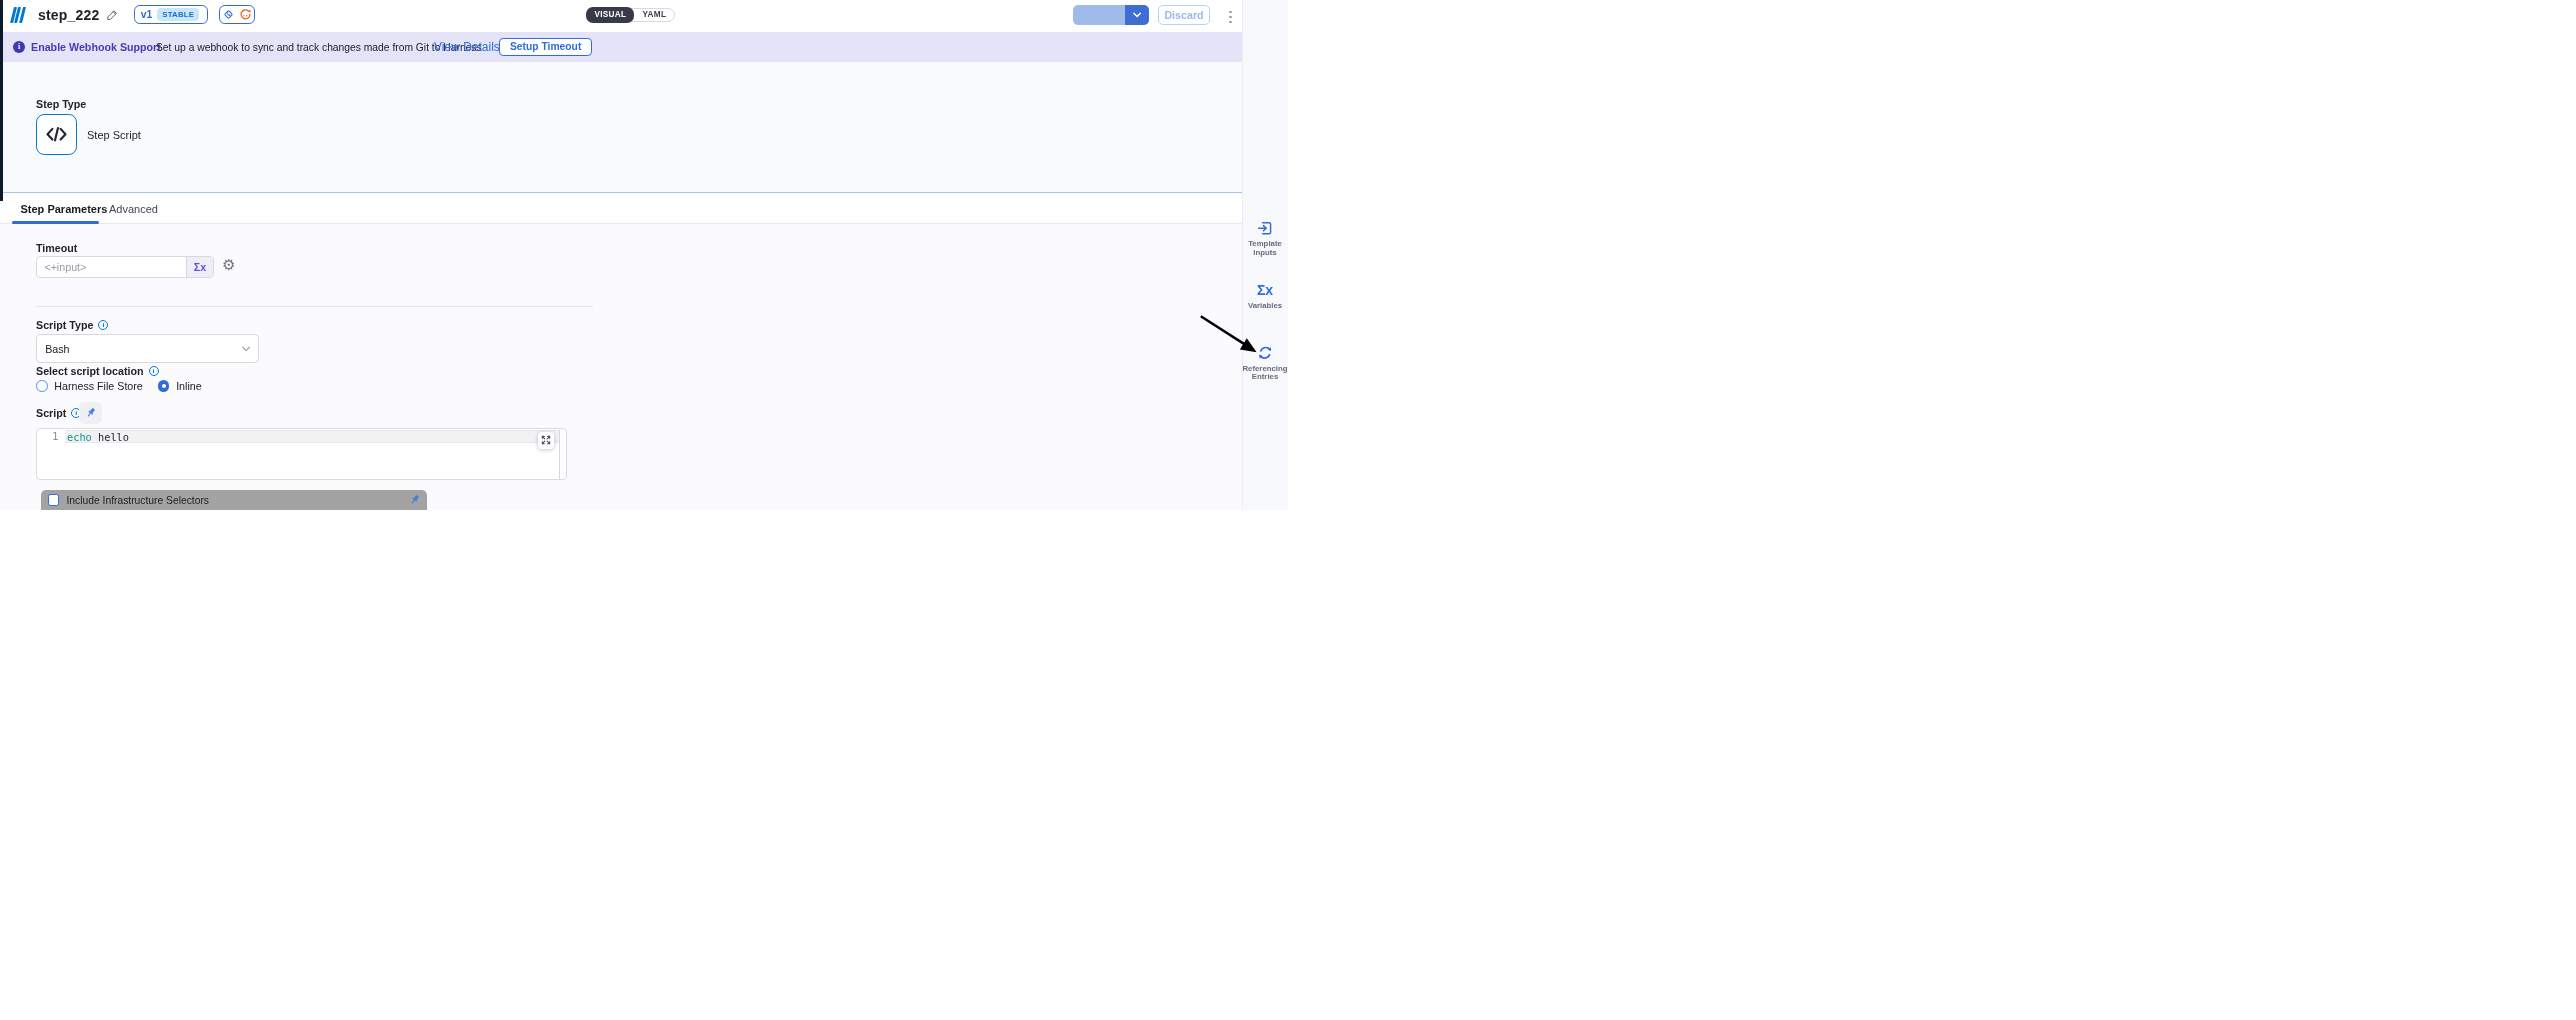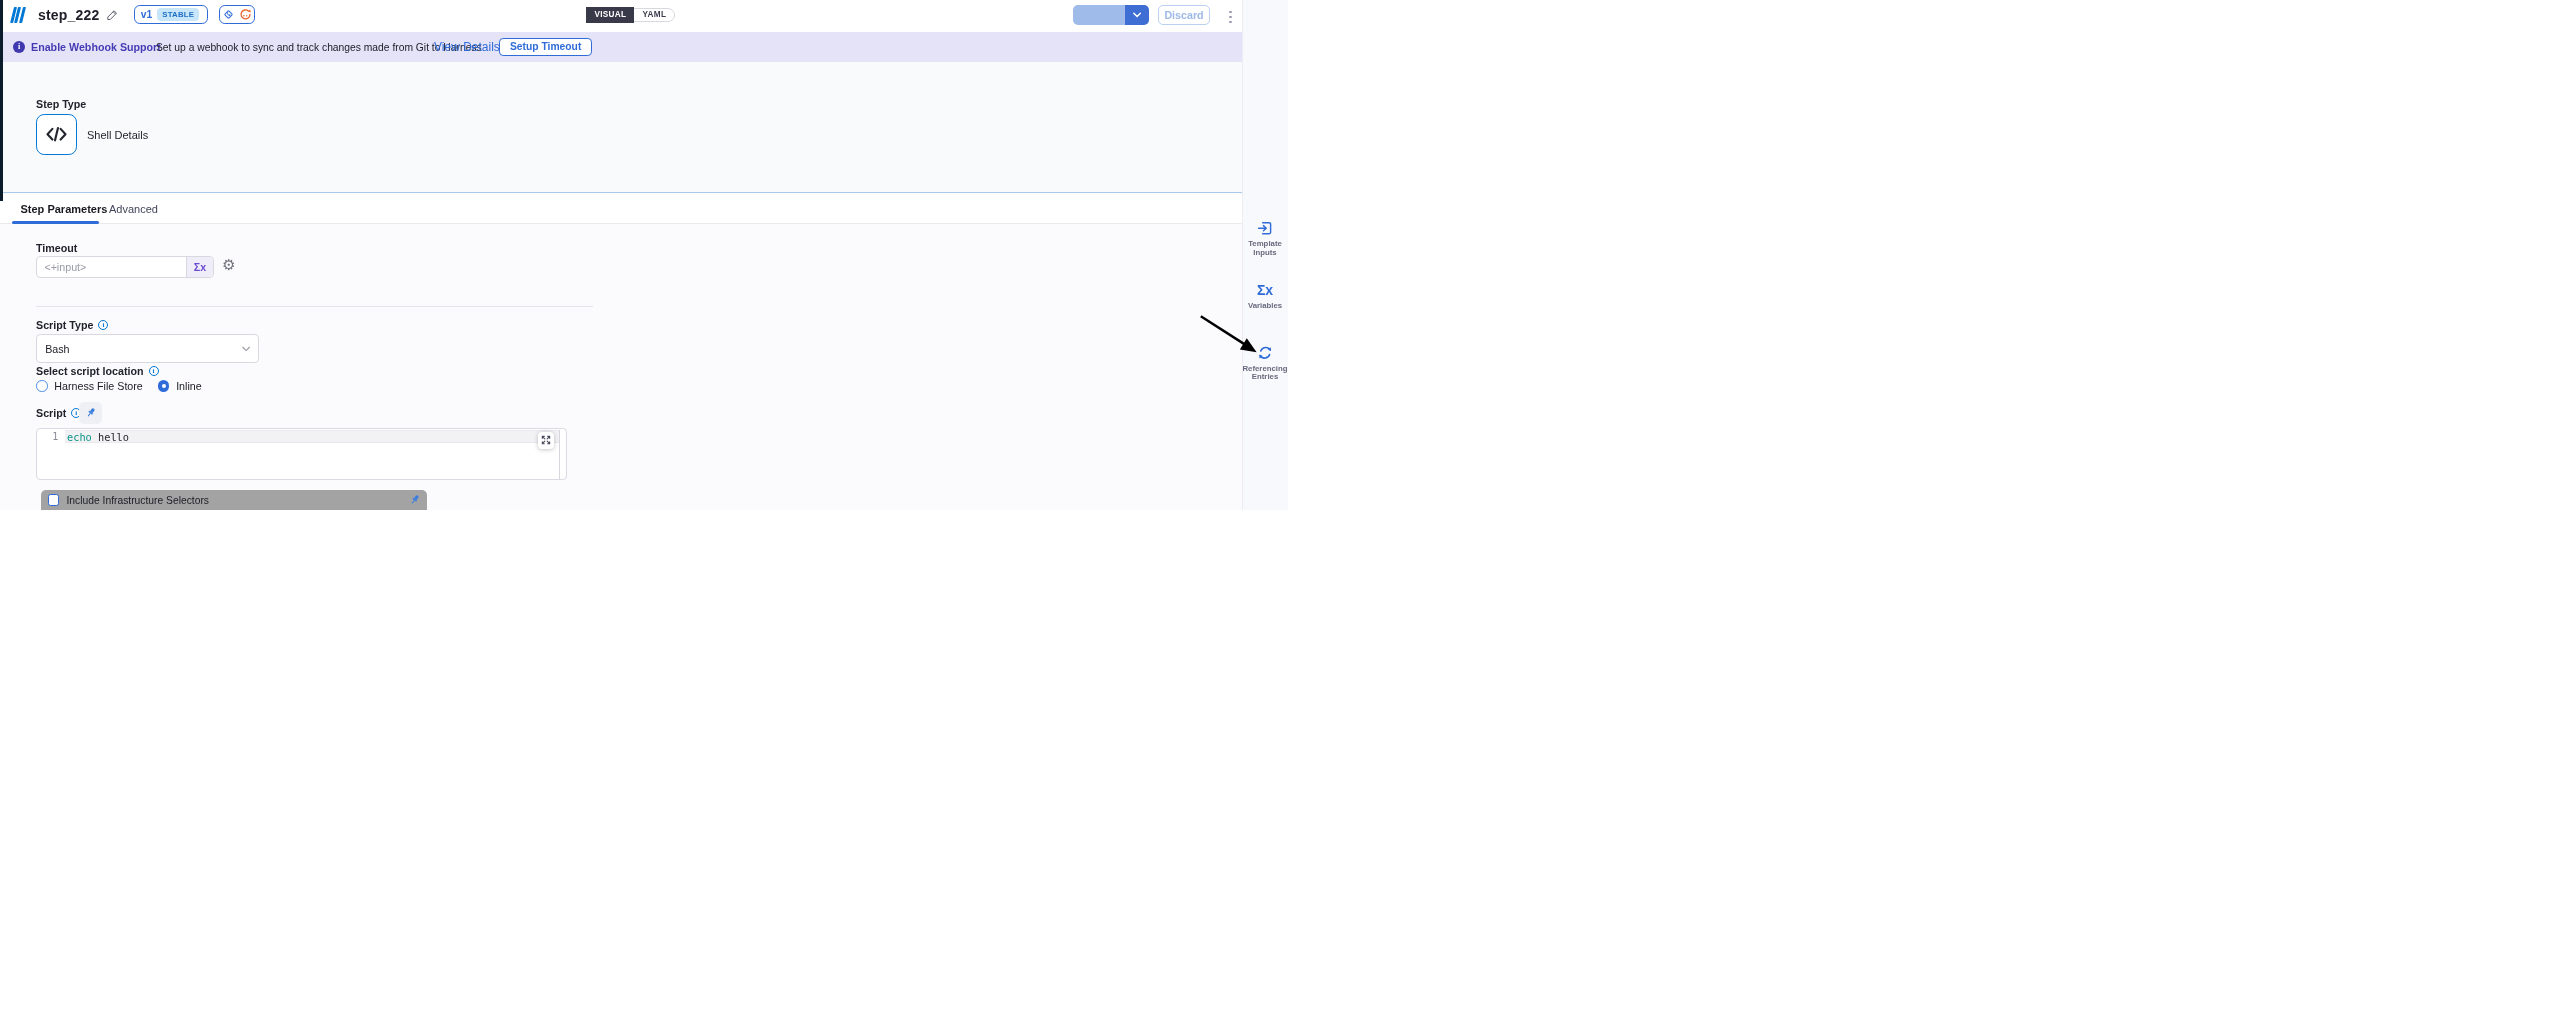--- a/index.html
+++ b/index.html
@@ -14,21 +14,21 @@
   .logo i { display:block; width:2.9px; height:16.4px; background:#0278d5; transform:skewX(-14deg); border-radius:0.8px; }
   .title { left:38px; top:7.4px; font-size:14px; font-weight:800; color:#1d1e27; letter-spacing:0.2px; }
   .pencil { left:106px; top:9px; }
   .chip { left:134px; top:5px; width:74px; height:19px; border:0.8px solid #2f6cd8; border-radius:5.8px; background:#fff;
           display:flex; align-items:center; padding:0 5.8px; gap:5px; cursor:pointer; }
   .chip .v { color:#2f6cd8; font-size:10.3px; font-weight:600; }
   .chip .badge { background:#c7e6fa; color:#1e6fc4; font-size:7.8px; font-weight:700; padding:1.6px 5px; border-radius:4.1px; letter-spacing:0.2px; }
   .quick { left:219px; top:5px; width:36px; height:19px; border:0.8px solid #2f6cd8; border-radius:5.8px; background:#fff;
            display:flex; align-items:center; justify-content:center; gap:4.1px; }
   .toggle { left:586px; top:8.2px; height:14px; display:flex; align-items:center; border:0.8px solid #d8d8df; border-radius:7.4px; background:#fff; }
-  .toggle .seg { font-size:8.2px; font-weight:700; letter-spacing:0.3px; padding:0 8.2px; height:14px; line-height:14px; border-radius:0; cursor:pointer; }
+  .toggle .seg { font-size:8.2px; font-weight:700; letter-spacing:0.3px; padding:0 8.2px; height:14px; line-height:14px; border-radius:7px; cursor:pointer; }
   .toggle .on { background:#383a4a; color:#fff; margin:-0.8px 0 -0.8px -0.8px; height:15.6px; line-height:15.6px; }
   .toggle .off { color:#3b3d4e; }
   .savebtn { left:1073px; top:5px; width:76px; height:20px; border-radius:5px; overflow:hidden; display:flex; cursor:pointer; }
   .savebtn .main { width:51px; background:#9fbbe9; color:#fff; font-size:10.7px; font-weight:600; display:flex; align-items:center; justify-content:center; gap:4.1px; }
   .savebtn .dd { width:25px; background:#3e6dd3; display:flex; align-items:center; justify-content:center; border-left:0.8px solid rgba(255,255,255,.55); }
   .discard { left:1158px; top:5px; width:52px; height:20px; border:0.8px solid #bcd0f2; border-radius:5px; background:#fff;
              color:#9db9e8; font-size:10.7px; font-weight:600; display:flex; align-items:center; justify-content:center; cursor:pointer; }
   .kebab { left:1226px; top:9px; display:flex; flex-direction:column; gap:2.5px; padding:1.6px 3.3px; cursor:pointer; }
   .kebab i { width:2.6px; height:2.6px; border-radius:50%; background:#9a9ab0; }
 
@@ -167,21 +167,21 @@
 <div class="abs main"></div>
 <div class="abs steparea"></div>
 <div class="abs steplabel">Step Type</div>
 <div class="abs stepcard">
   <svg width="23" height="16.4" viewBox="0 0 28 20">
     <polyline points="9,3.5 3,10 9,16.5" fill="none" stroke="#23262e" stroke-width="2.6" stroke-linecap="round" stroke-linejoin="round"></polyline>
     <polyline points="19,3.5 25,10 19,16.5" fill="none" stroke="#23262e" stroke-width="2.6" stroke-linecap="round" stroke-linejoin="round"></polyline>
     <line x1="15.8" y1="2.5" x2="12.2" y2="17.5" stroke="#23262e" stroke-width="2.6" stroke-linecap="round"></line>
   </svg>
 </div>
-<div class="abs stepname">Shell Details</div>
+<div class="abs stepname">Step Script</div>
 
 <div class="abs tabbar"></div>
 <div class="abs tab1">Step Parameters</div>
 <div class="abs tab2">Advanced</div>
 <div class="abs tabline"></div>
 
 <div class="abs flabel" style="left:36px; top:242px;flex-direction:column;">
   <span>Timeout</span>
     <span class="info">i</span>
 </div>

